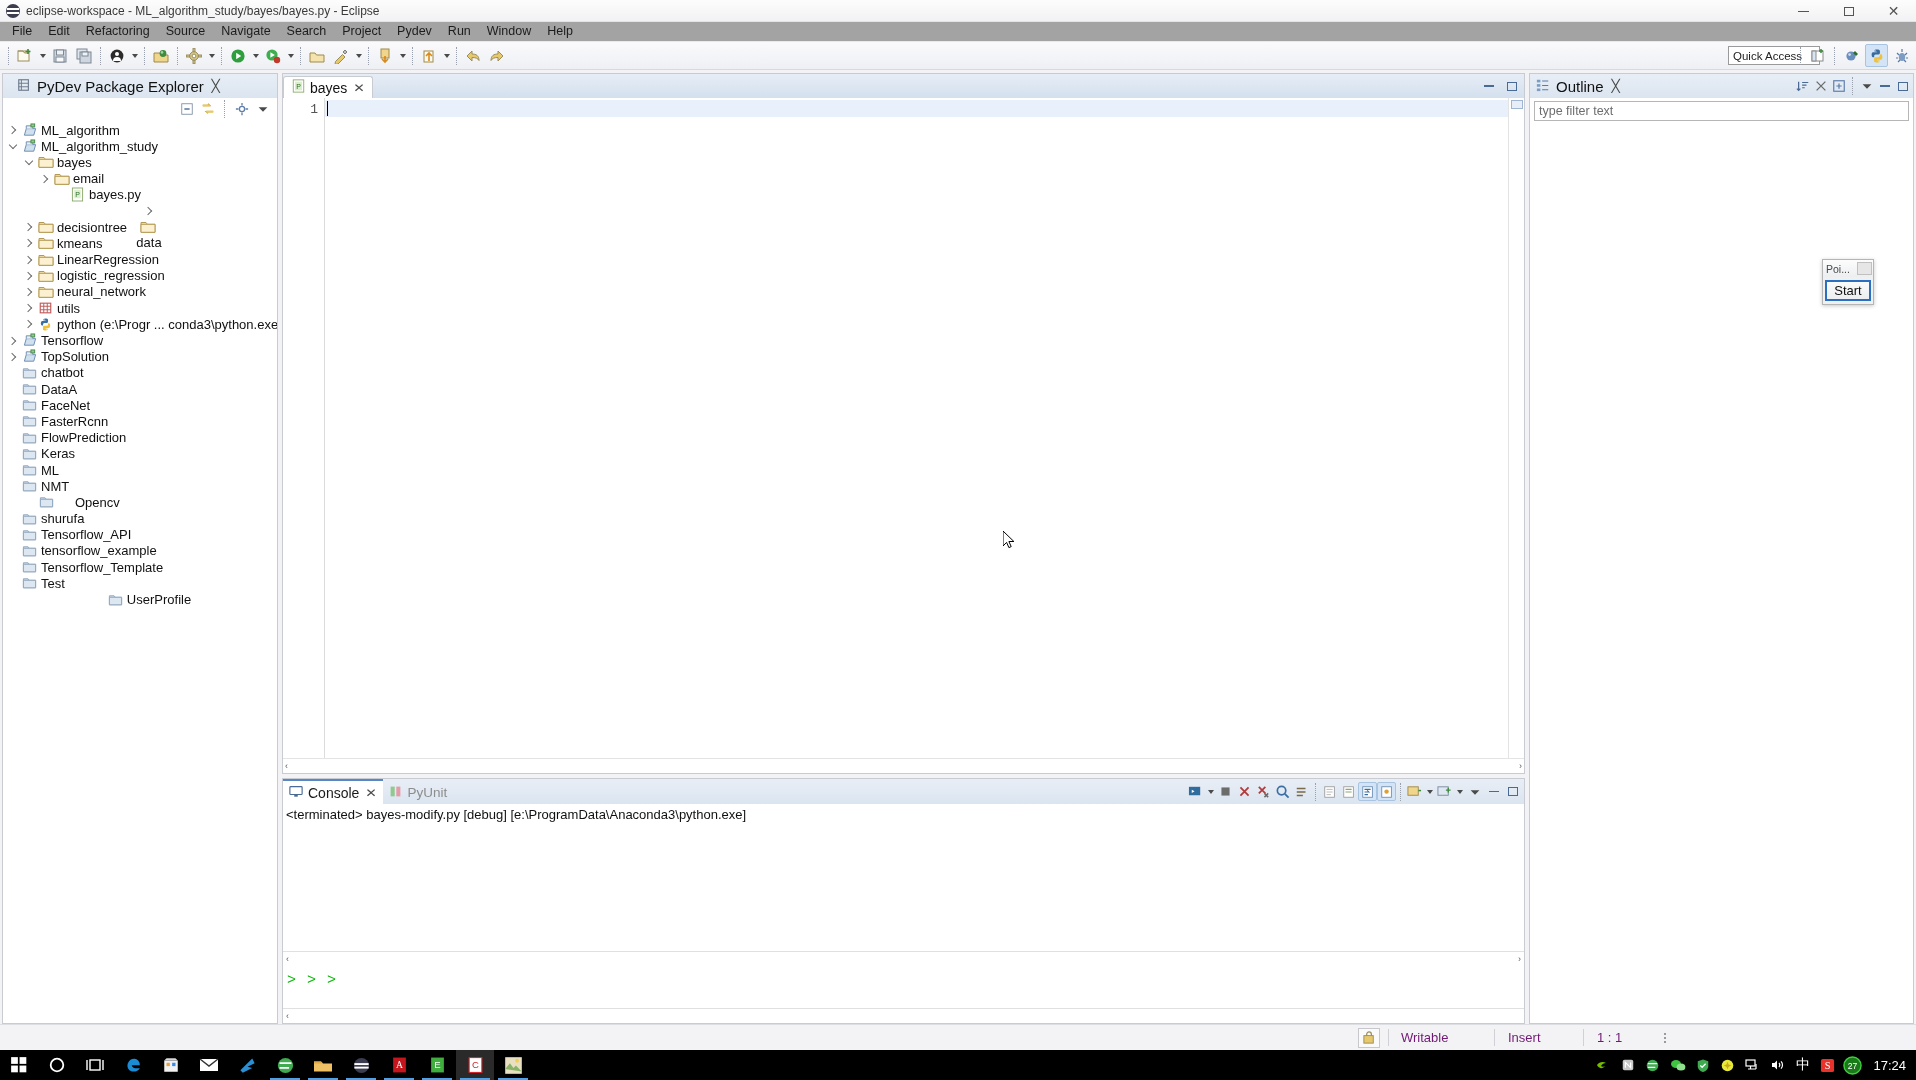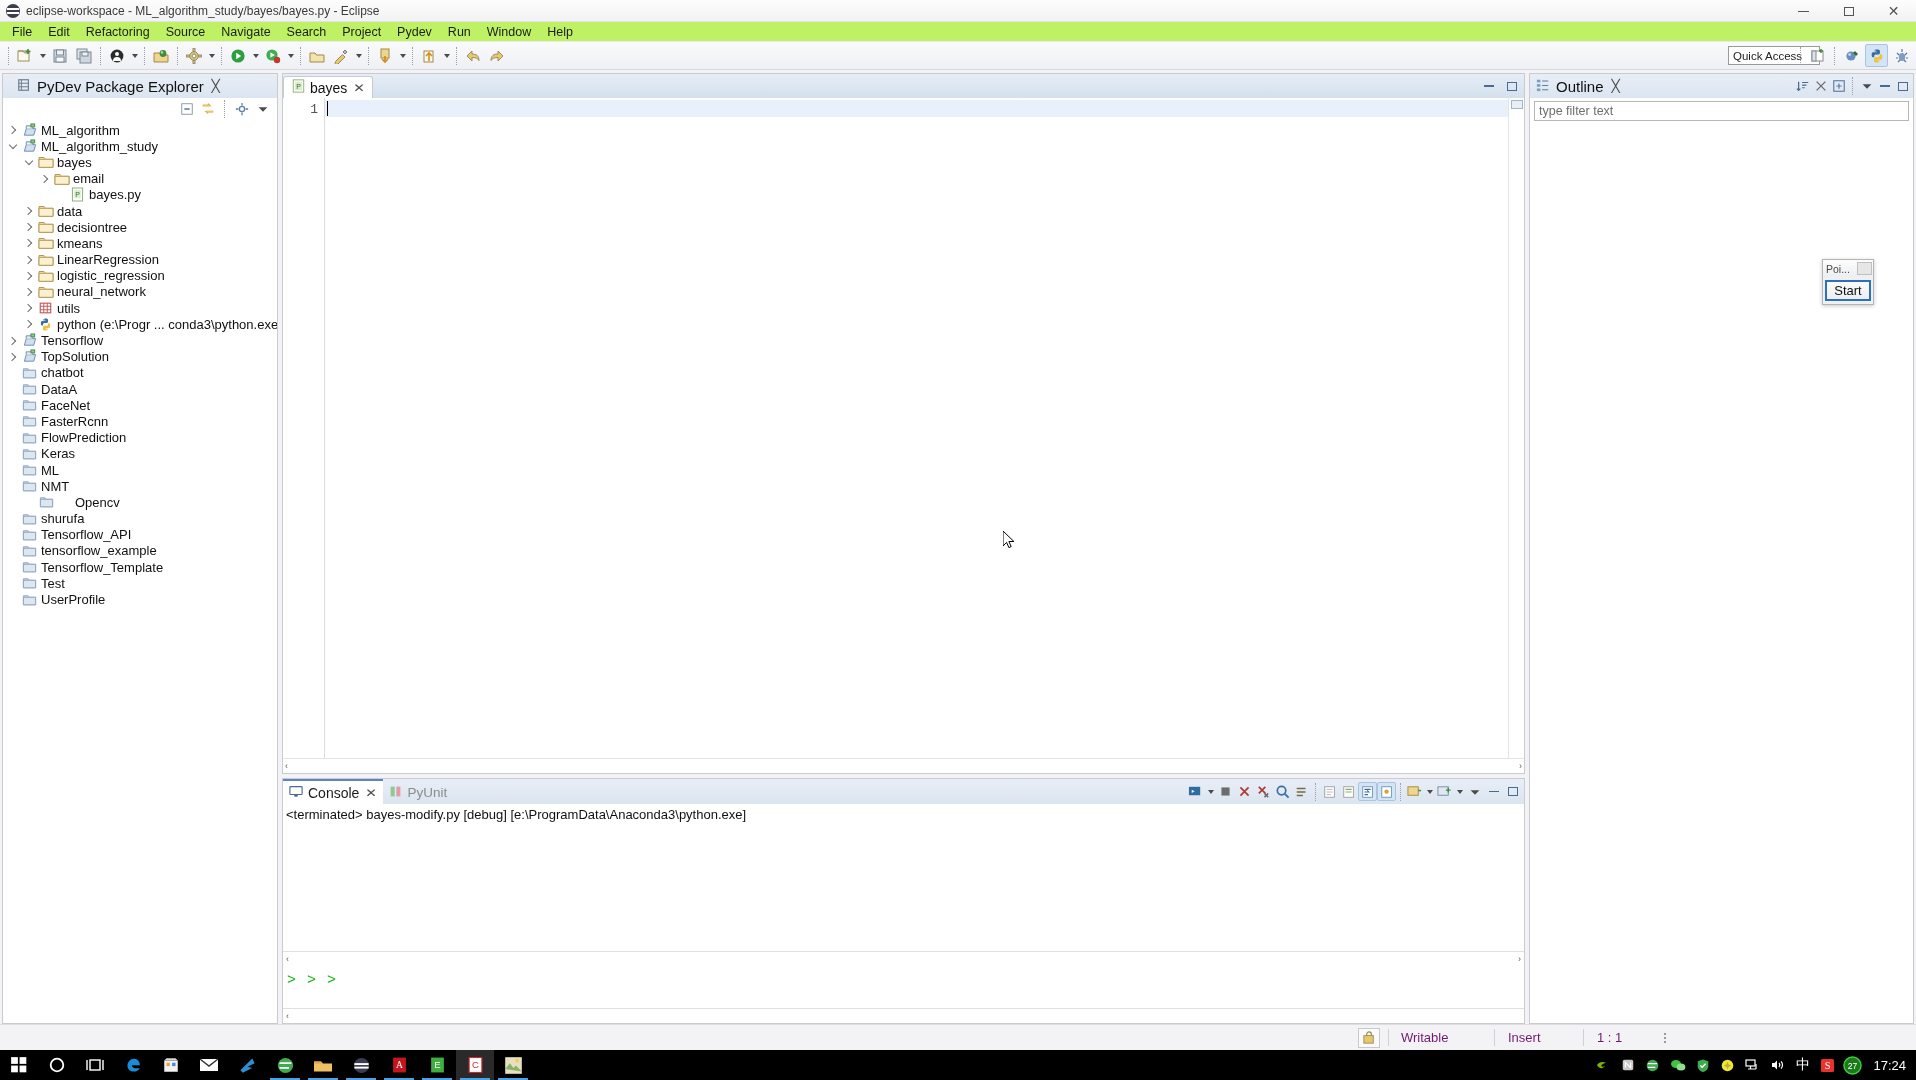--- a/index.html
+++ b/index.html
@@ -49,22 +49,22 @@
     display: flex; align-items: center; justify-content: center;
     color: #444; font-size: 12px;
   }
   .glyph-min { width: 11px; height: 1px; background: #555; display: block; }
   .glyph-max { width: 10px; height: 9px; border: 1px solid #555; display: block; }
   .glyph-close { font-size: 14px; line-height: 1; color: #555; }
 
   
   .menubar {
     height: 20px; min-height: 20px;
-    background: #bef264;
-    display: flex; align-items: center;
+    background: #a3a3a3;
+    display: flex; align-items: flex-start;
     padding-left: 4px;
     border-bottom: 1px solid #eaeaed;
   }
   .menu-item {
     padding: 2px 8px; font-size: 12.5px; color: #1c1c1c;
     cursor: default; white-space: nowrap;
   }
 
   
   .toolbar {
@@ -669,21 +669,21 @@
             <span class="twisty "></span>
             <span class="ticon">
               <svg width="13" height="15" viewBox="0 0 14 16">
                 <rect x="1.5" y="1" width="11" height="14" fill="#fff" stroke="#8aa96d"></rect>
                 <rect x="3.5" y="3" width="7" height="9" fill="#ddf0cd"></rect>
                 <text x="7" y="10.5" font-size="7.5" text-anchor="middle" fill="#2f6d2f" font-family="sans-serif">P</text>
               </svg>
             </span>
             <span class="tlabel">bayes.py</span>
           </div>
-          <div class="tree-row" style="padding-left: 18px;">
+          <div class="tree-row" style="padding-left: 18px; flex-direction: column;">
             <span class="twisty collapsed"></span>
             <span class="ticon">
               <svg width="16" height="14" viewBox="0 0 16 14">
                 <path d="M1 2.5h5l1.4 1.8H15v8H1z" fill="#f6e3b0" stroke="#b59a55"></path>
                 <path d="M1 4.3h14v8H1z" fill="#fbf0cf" stroke="#b59a55"></path>
               </svg>
             </span>
             <span class="tlabel">data</span>
           </div>
           <div class="tree-row" style="padding-left: 18px;">
@@ -911,21 +911,21 @@
           <div class="tree-row" style="padding-left: 2px;">
             <span class="twisty "></span>
             <span class="ticon">
               <svg width="15" height="14" viewBox="0 0 16 14">
                 <path d="M1.5 2.5h5l1.3 1.6H14.5v8H1.5z" fill="#cfdcea" stroke="#8fa5bd"></path>
                 <path d="M1.5 4.1h13v8h-13z" fill="#dde7f2" stroke="#8fa5bd"></path>
               </svg>
             </span>
             <span class="tlabel">Test</span>
           </div>
-          <div class="tree-row" style="padding-left: 2px;">
+          <div class="tree-row" style="padding-left: 2px; justify-content: center;">
             <span class="twisty "></span>
             <span class="ticon">
               <svg width="15" height="14" viewBox="0 0 16 14">
                 <path d="M1.5 2.5h5l1.3 1.6H14.5v8H1.5z" fill="#cfdcea" stroke="#8fa5bd"></path>
                 <path d="M1.5 4.1h13v8h-13z" fill="#dde7f2" stroke="#8fa5bd"></path>
               </svg>
             </span>
             <span class="tlabel">UserProfile</span>
           </div>
         </div>

